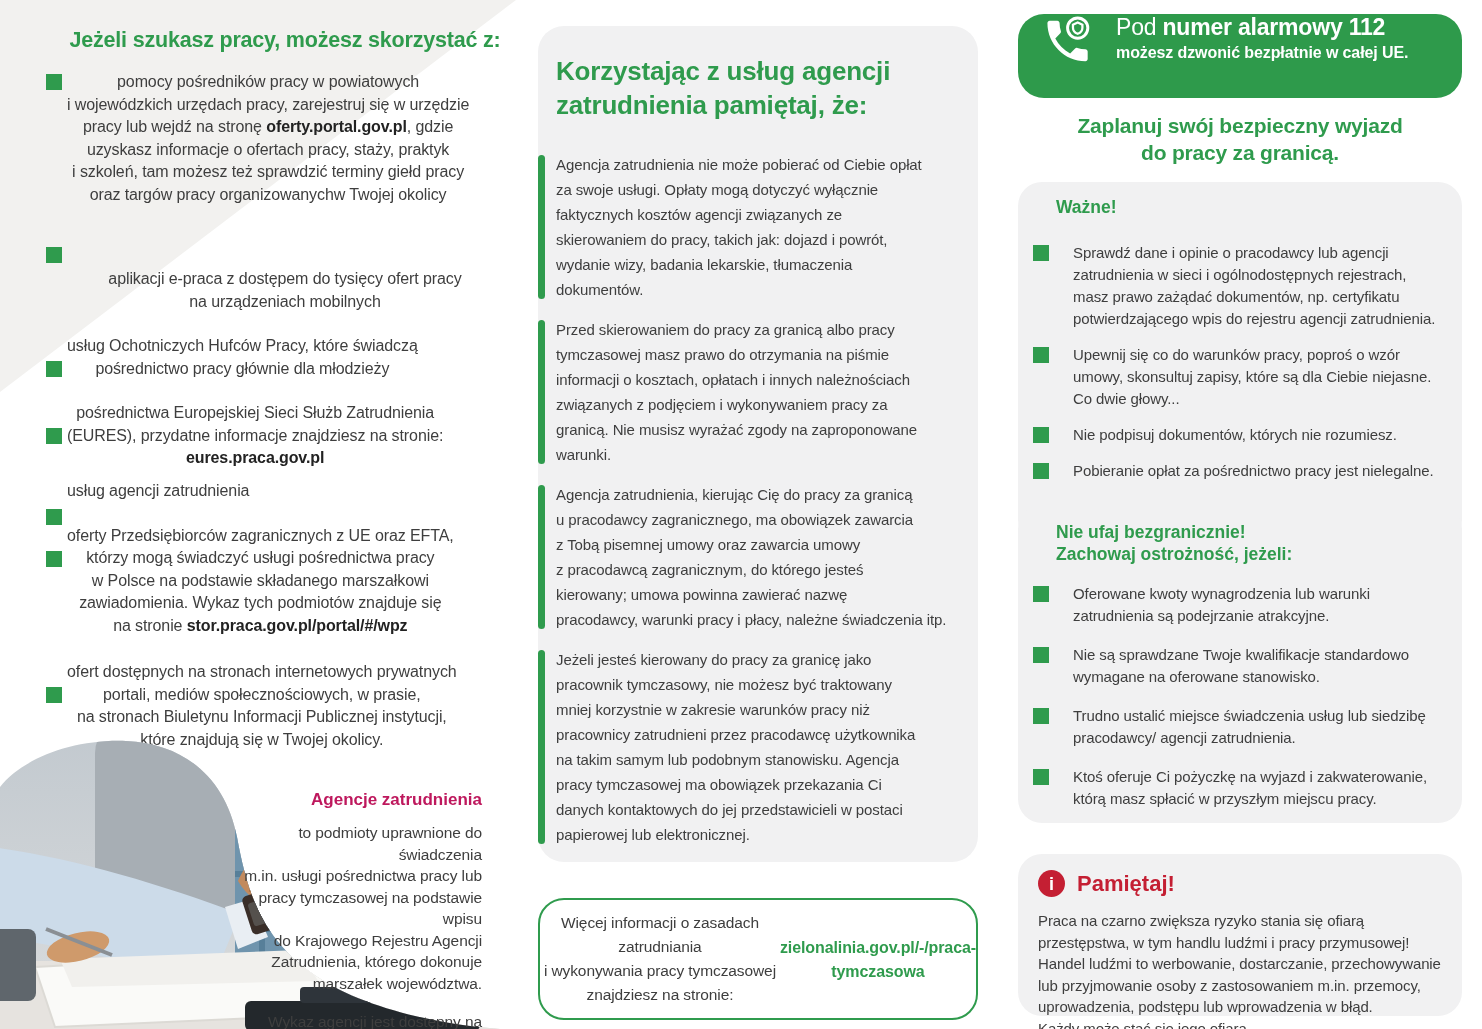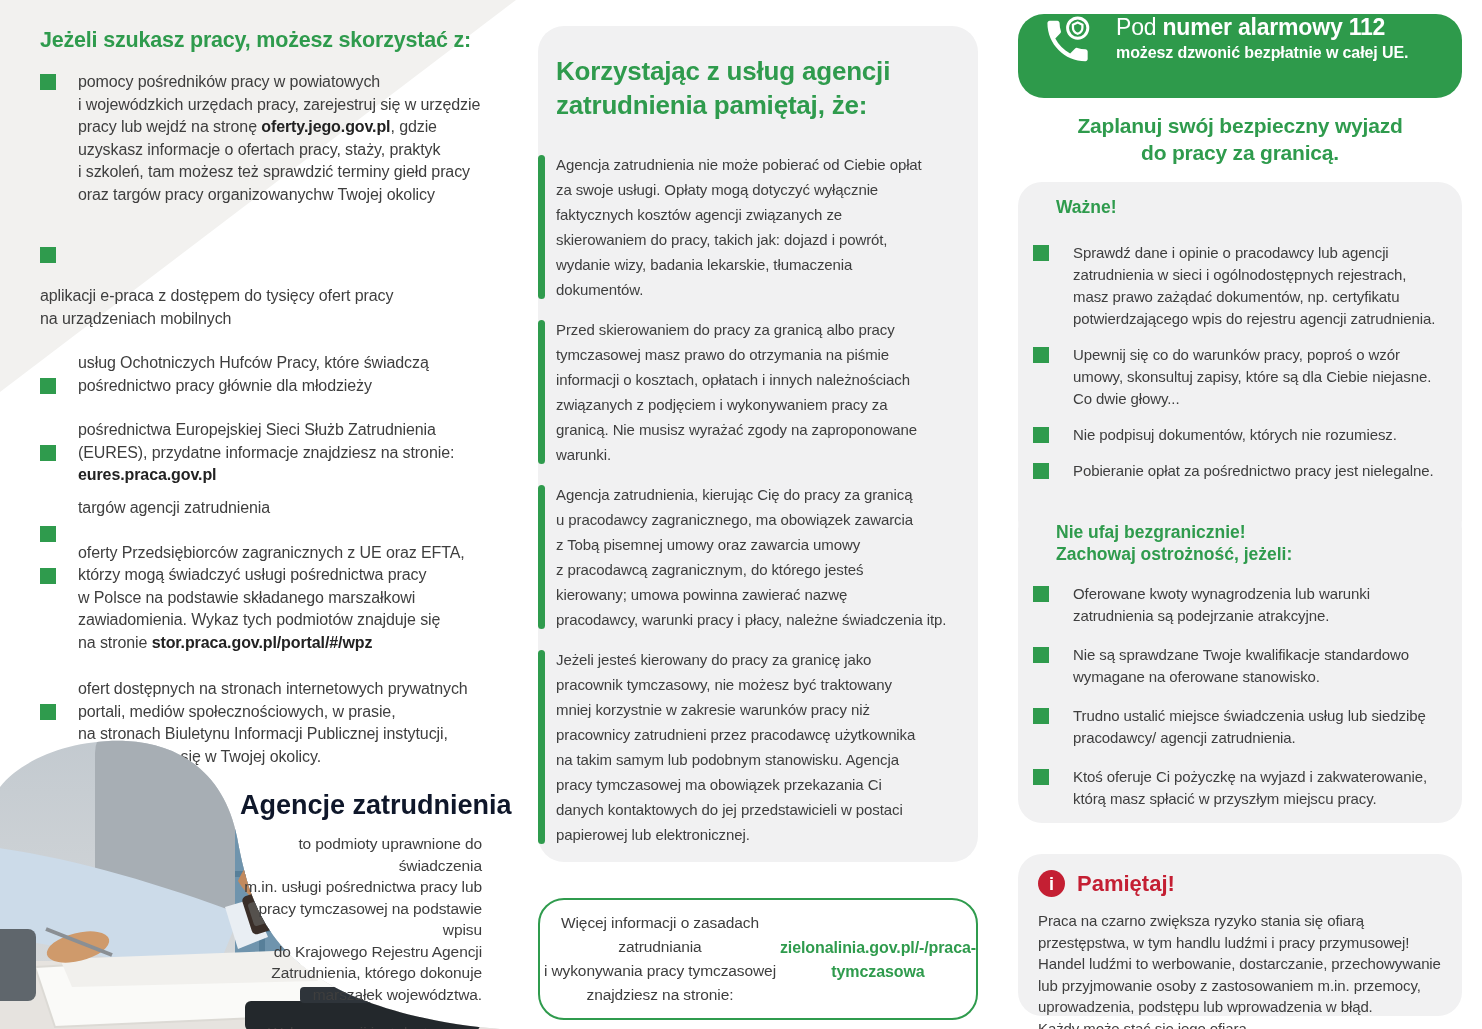--- a/index.html
+++ b/index.html
@@ -10,40 +10,40 @@
     color:#3E3E3E;
   }
   b{font-weight:bold;color:#222;}
   
   .wedge{
     position:absolute;left:0;top:0;width:560px;height:420px;
     background:#F2F1EF;
     clip-path:polygon(0 0,516px 0,0 392px);
   }
   
-  .left-col{position:absolute;left:40px;top:26px;width:478px;}
+  .left-col{position:absolute;left:46px;top:26px;width:478px;text-align:center;}
   .left-heading{
     margin:0 0 17px 0;font-size:21.5px;line-height:28px;font-weight:bold;
     color:#2F9B4D;letter-spacing:-0.2px;white-space:nowrap;
   }
-  .l-item{display:flex;gap:22px;font-size:16px;line-height:22.5px;letter-spacing:-0.1px;}
+  .l-item{display:flex;gap:5px;font-size:16px;line-height:22.5px;letter-spacing:-0.1px;}
   .l-item .sq{width:16px;height:16px;flex:0 0 16px;background:#2F9B4D;margin-top:3px;}
   .l-item.align2 .sq{margin-top:26px;}
   .l-item.below .sq{margin-top:29px;}
   .l-item:nth-child(1){margin-bottom:15px;}
   .l-item:nth-child(2){margin-bottom:22px;flex-direction:column;}
   .l-item:nth-child(3){margin-bottom:22px;}
   .l-item:nth-child(4){margin-bottom:10px;}
   .l-item:nth-child(5){margin-bottom:0px;}
   .l-item:nth-child(6){margin-bottom:24px;}
   
   .photo{position:absolute;left:0;bottom:0;width:500px;height:300px;}
   
   .agency{position:absolute;left:240px;top:790px;width:242px;text-align:right;}
-  .agency-heading{margin:0 0 12px 0;font-size:27px;font-weight:bold;color:#0f172a;white-space:nowrap;}
+  .agency-heading{margin:0 0 12px 0;font-size:17px;font-weight:bold;color:#be185d;white-space:nowrap;}
   .agency-body{font-size:15.5px;line-height:21.5px;letter-spacing:-0.1px;}
   .agency-note{margin-top:17px;font-size:15.5px;line-height:21.5px;letter-spacing:-0.1px;}
   .green-link{color:#2F9B4D;font-weight:bold;text-decoration:none;}
   
   .mid-panel{
     position:absolute;left:538px;top:26px;width:440px;height:836px;
     background:#F1F1F2;border-radius:26px;box-sizing:border-box;
     padding:28px 14px 0 18px;
   }
   .mid-heading{
@@ -107,37 +107,37 @@
 </head>
 <body>
 
 <div class="wedge"></div>
 
 <div class="left-col">
   <h1 class="left-heading">Jeżeli szukasz pracy, możesz skorzystać z:</h1>
   <div>
     <div class="l-item">
       <span class="sq"></span>
-      <span>pomocy pośredników pracy w powiatowych<br>i wojewódzkich urzędach pracy, zarejestruj się w urzędzie<br>pracy lub wejdź na stronę <b>oferty.jego.gov.pl</b>, gdzie<br>uzyskasz informacje o ofertach pracy, staży, praktyk<br>i szkoleń, tam możesz też sprawdzić terminy giełd pracy<br>oraz targów pracy organizowanychw Twojej okolicy</span>
+      <span>pomocy pośredników pracy w powiatowych<br>i wojewódzkich urzędach pracy, zarejestruj się w urzędzie<br>pracy lub wejdź na stronę <b>oferty.portal.gov.pl</b>, gdzie<br>uzyskasz informacje o ofertach pracy, staży, praktyk<br>i szkoleń, tam możesz też sprawdzić terminy giełd pracy<br>oraz targów pracy organizowanychw Twojej okolicy</span>
     </div>
     <div class="l-item align2">
       <span class="sq"></span>
       <span>aplikacji e-praca z dostępem do tysięcy ofert pracy<br>na urządzeniach mobilnych</span>
     </div>
     <div class="l-item align2">
       <span class="sq"></span>
       <span>usług Ochotniczych Hufców Pracy, które świadczą<br>pośrednictwo pracy głównie dla młodzieży</span>
     </div>
     <div class="l-item align2">
       <span class="sq"></span>
       <span>pośrednictwa Europejskiej Sieci Służb Zatrudnienia<br>(EURES), przydatne informacje znajdziesz na stronie:<br><b>eures.praca.gov.pl</b></span>
     </div>
     <div class="l-item below">
       <span class="sq"></span>
-      <span>targów agencji zatrudnienia</span>
+      <span>usług agencji zatrudnienia</span>
     </div>
     <div class="l-item align2">
       <span class="sq"></span>
       <span>oferty Przedsiębiorców zagranicznych z UE oraz EFTA,<br>którzy mogą świadczyć usługi pośrednictwa pracy<br>w Polsce na podstawie składanego marszałkowi<br>zawiadomienia. Wykaz tych podmiotów znajduje się<br>na stronie <b>stor.praca.gov.pl/portal/#/wpz</b></span>
     </div>
     <div class="l-item align2">
       <span class="sq"></span>
       <span>ofert dostępnych na stronach internetowych prywatnych<br>portali, mediów społecznościowych, w prasie,<br>na stronach Biuletynu Informacji Publicznej instytucji,<br>które znajdują się w Twojej okolicy.</span>
     </div>
   </div>

